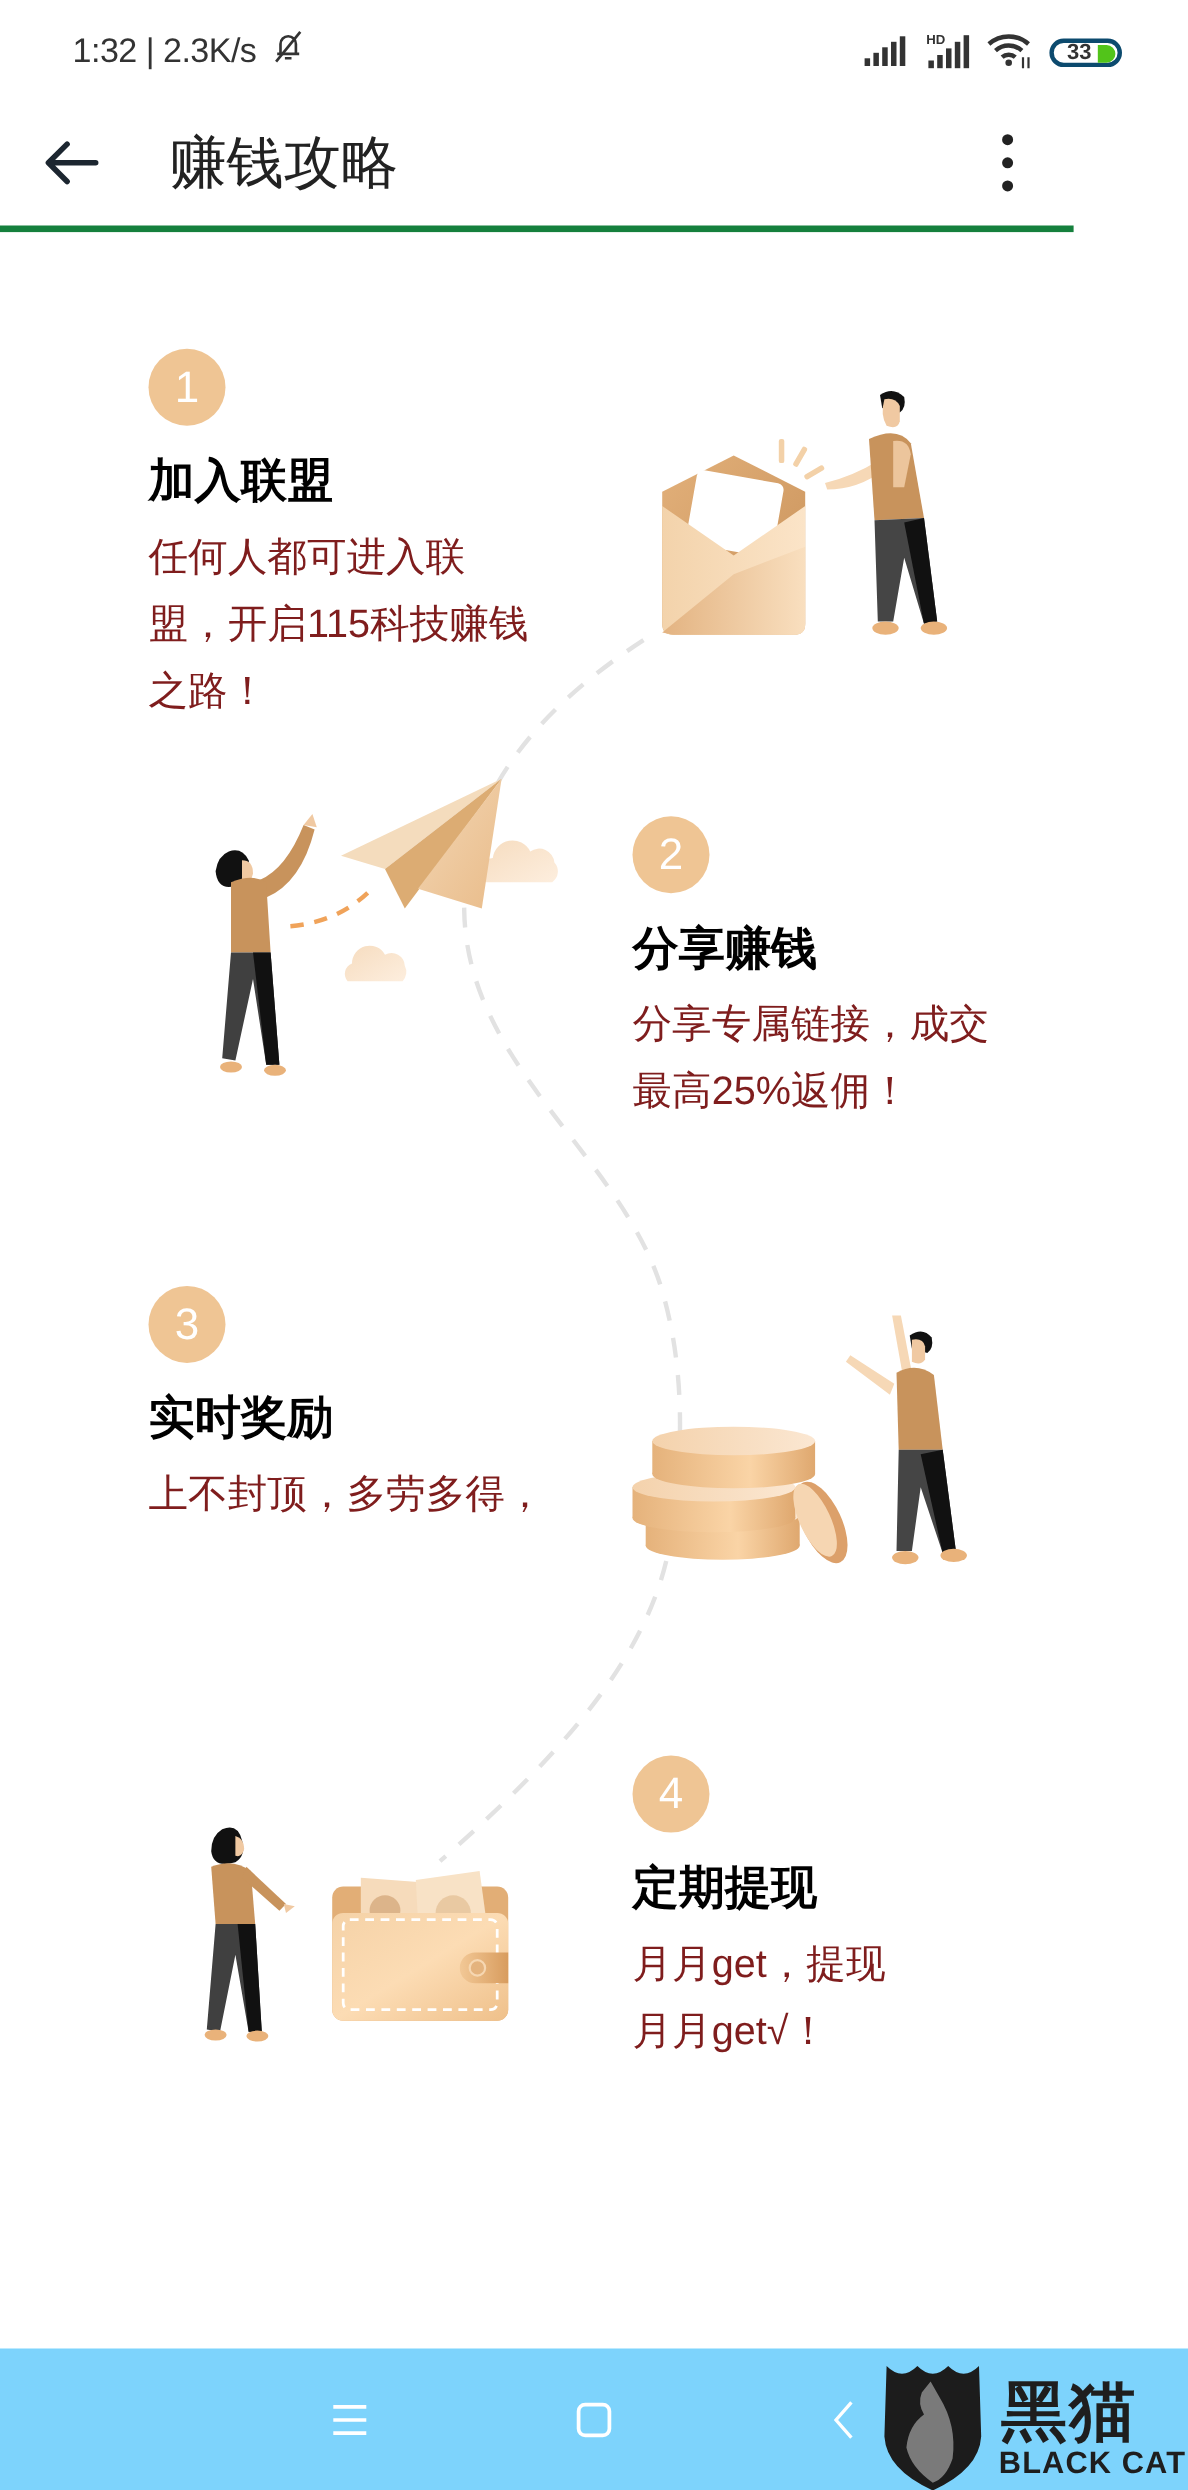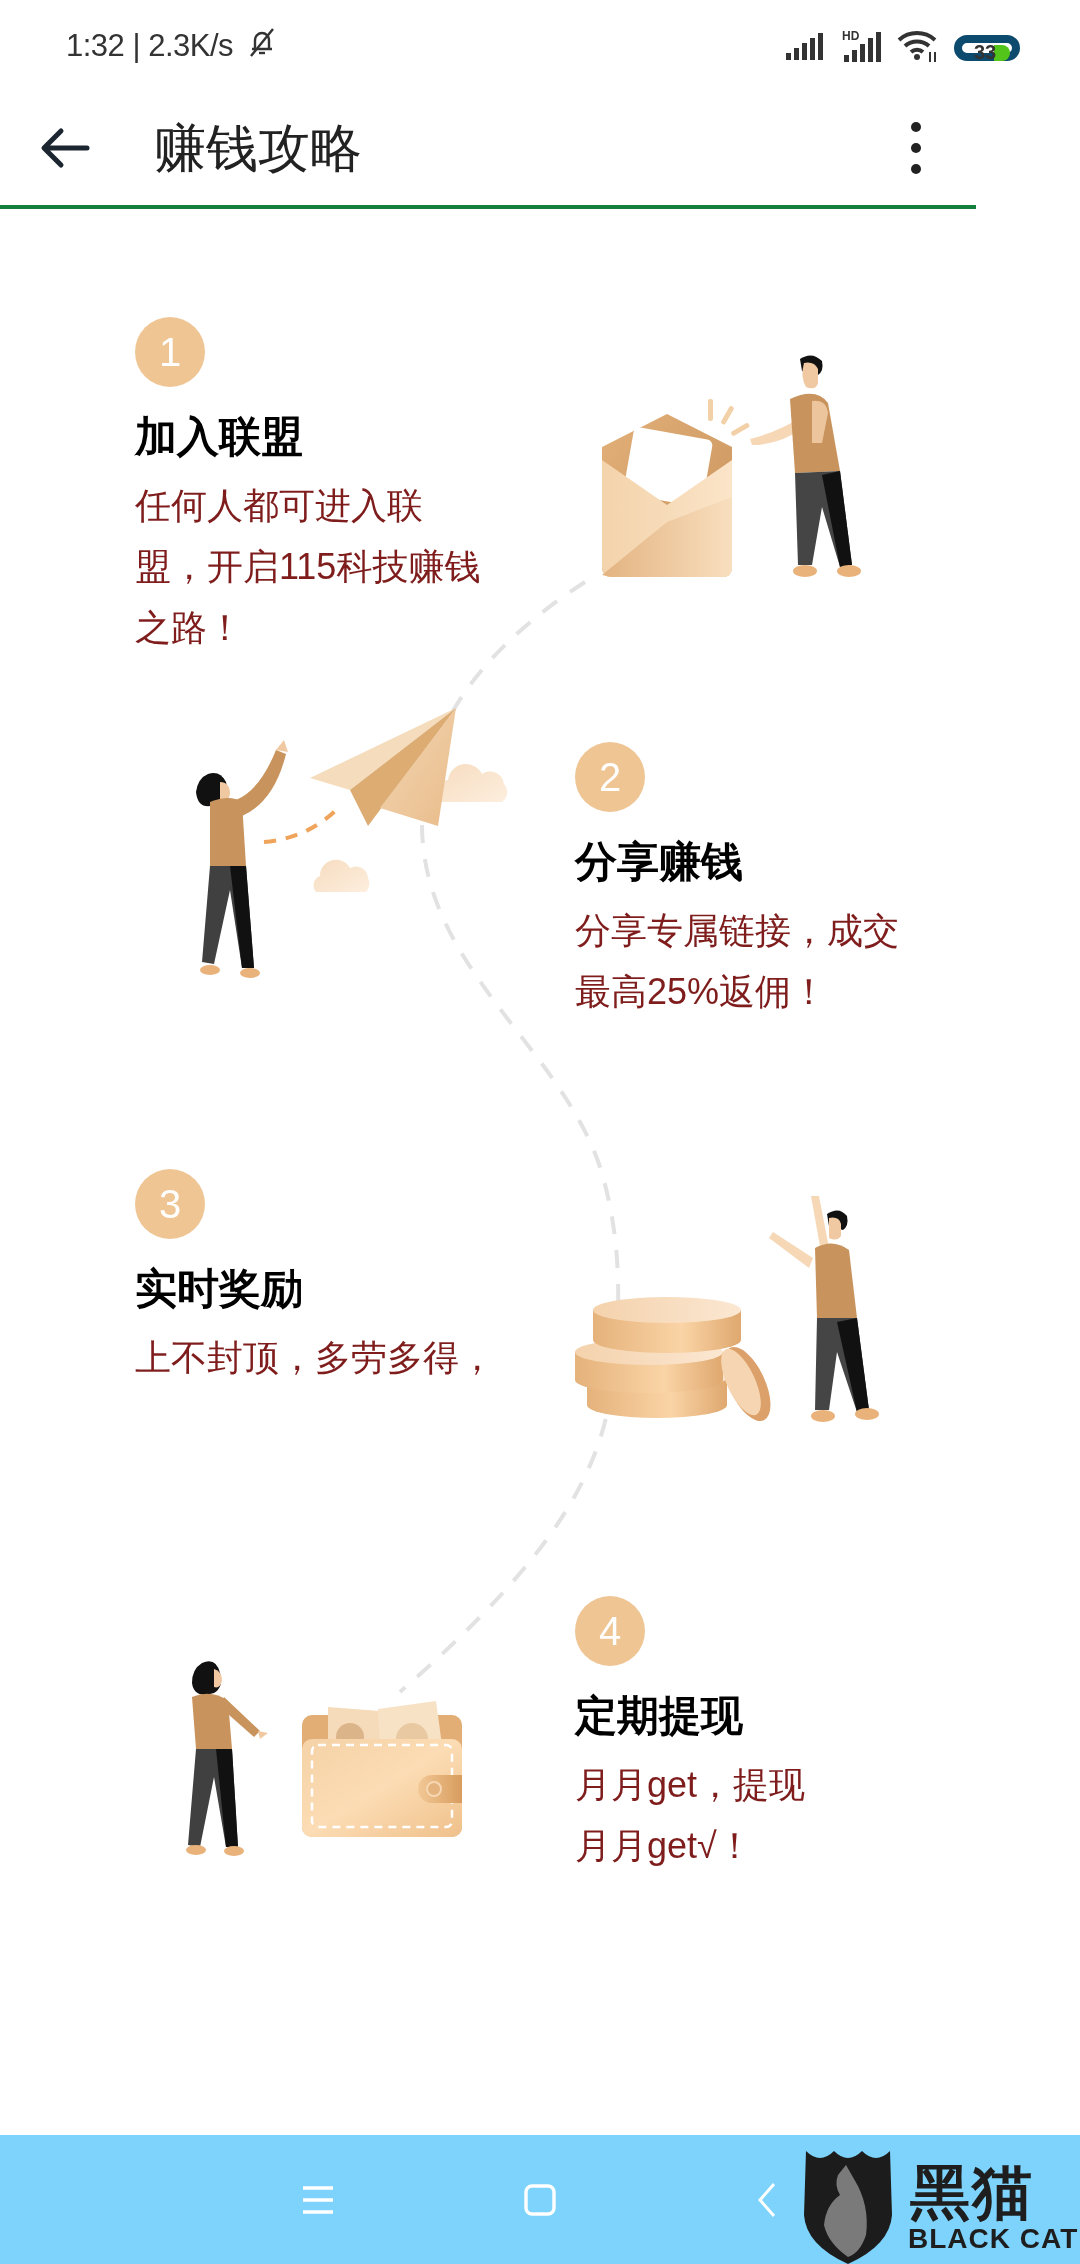--- a/index.html
+++ b/index.html
@@ -3,24 +3,24 @@
 <meta charset="utf-8">
 <style>
   html, body { margin:0; padding:0; }
   body { width:1080px; height:2264px; position:relative; background:#ffffff; overflow:hidden;
          font-family:"Liberation Sans","DejaVu Sans",sans-serif; }
   .statusbar { position:absolute; left:0; top:0; width:1080px; height:90px; }
   .sb-left { position:absolute; left:66px; top:26px; font-size:31px; color:#333; letter-spacing:-0.5px; }
   .sb-left span { vertical-align:middle; }
   .bell { display:inline-block; vertical-align:middle; margin-left:6px; }
   .sb-right { position:absolute; right:60px; top:28px; height:40px; display:flex; align-items:center; gap:14px; }
-  .battery { width:66px; height:26px; border:8px solid #0c4a6e; border-radius:15px; position:relative; box-sizing:border-box; }
+  .battery { width:66px; height:26px; border:4px solid #0c4a6e; border-radius:15px; position:relative; box-sizing:border-box; }
   .battery-fill { position:absolute; right:2px; top:2px; width:16px; height:16px; background:#52c41a; border-radius:0 9px 9px 0; }
   .battery-text { position:absolute; left:12px; top:-2px; font-size:20px; font-weight:bold; color:#333; }
-  .appbar { position:absolute; left:0; top:90px; width:976px; height:115px; border-bottom:4px solid #15803d; }
+  .appbar { position:absolute; left:0; top:90px; width:976px; height:115px; border-bottom:6px solid #15803d; }
   .back-btn { position:absolute; left:30px; top:26px; width:70px; height:64px; display:flex; align-items:center; justify-content:center; }
   .page-title { position:absolute; left:154px; top:20px; font-size:52px; color:#222; line-height:76px; }
   .more-btn { position:absolute; right:30px; top:20px; width:60px; height:76px; display:flex; flex-direction:column; align-items:center; justify-content:center; gap:11px; }
   .more-btn i { width:10px; height:10px; background:#222; border-radius:50%; display:block; }
   .content { position:absolute; left:0; top:207px; width:1080px; height:1928px; }
   .step { position:absolute; }
   .num { width:70px; height:70px; border-radius:50%; background:#efc594; color:#fff; font-size:40px; font-weight:500;
          text-align:center; line-height:70px; }
   .step-title { margin-top:22px; font-size:42px; font-weight:bold; color:#000000; line-height:56px; }
   .step-desc { margin-top:10px; font-size:36px; color:#7f1d1d; line-height:61px; }

